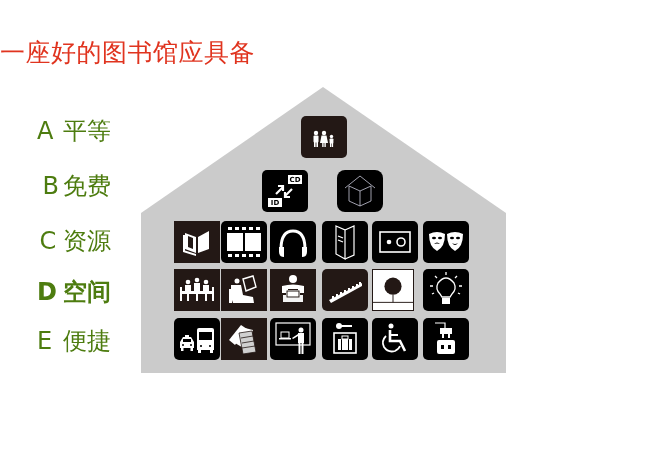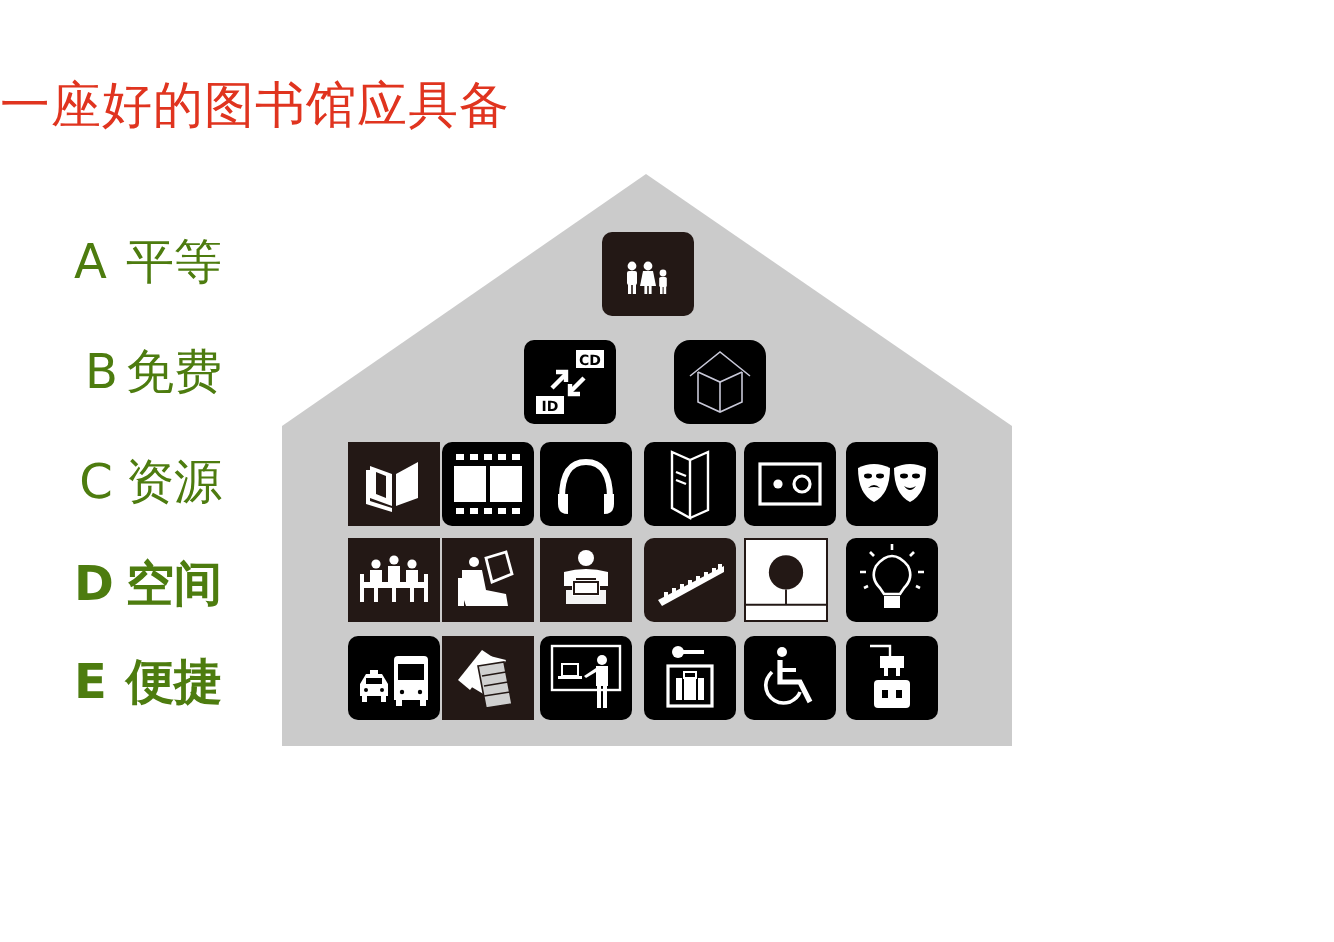--- a/index.html
+++ b/index.html
@@ -38,21 +38,21 @@
   </div>
   <div class="label" style="top:55px;text-align:right;">
     <span class="letter">B</span><span class="word">免费</span>
   </div>
   <div class="label" style="top:110px;text-align:center;">
     <span class="letter">C</span><span class="word">资源</span>
   </div>
   <div class="label" style="top:161px;font-weight:bold;">
     <span class="letter">D</span><span class="word">空间</span>
   </div>
-  <div class="label" style="top:210px;font-weight:bold;">
+  <div class="label" style="top:210px;">
     <span class="letter">E</span><span class="word">便捷</span>
   </div>
 </div>
 
 <div class="icon dark" style="left:301px; top:116px;">
   <svg viewBox="0 0 42 42">
     <g fill="#fff">
       <circle cx="13" cy="17" r="2.2"></circle>
         <rect x="10.5" y="19.5" width="5" height="7" rx="1"></rect>
         <rect x="11" y="26" width="1.6" height="5"></rect>

